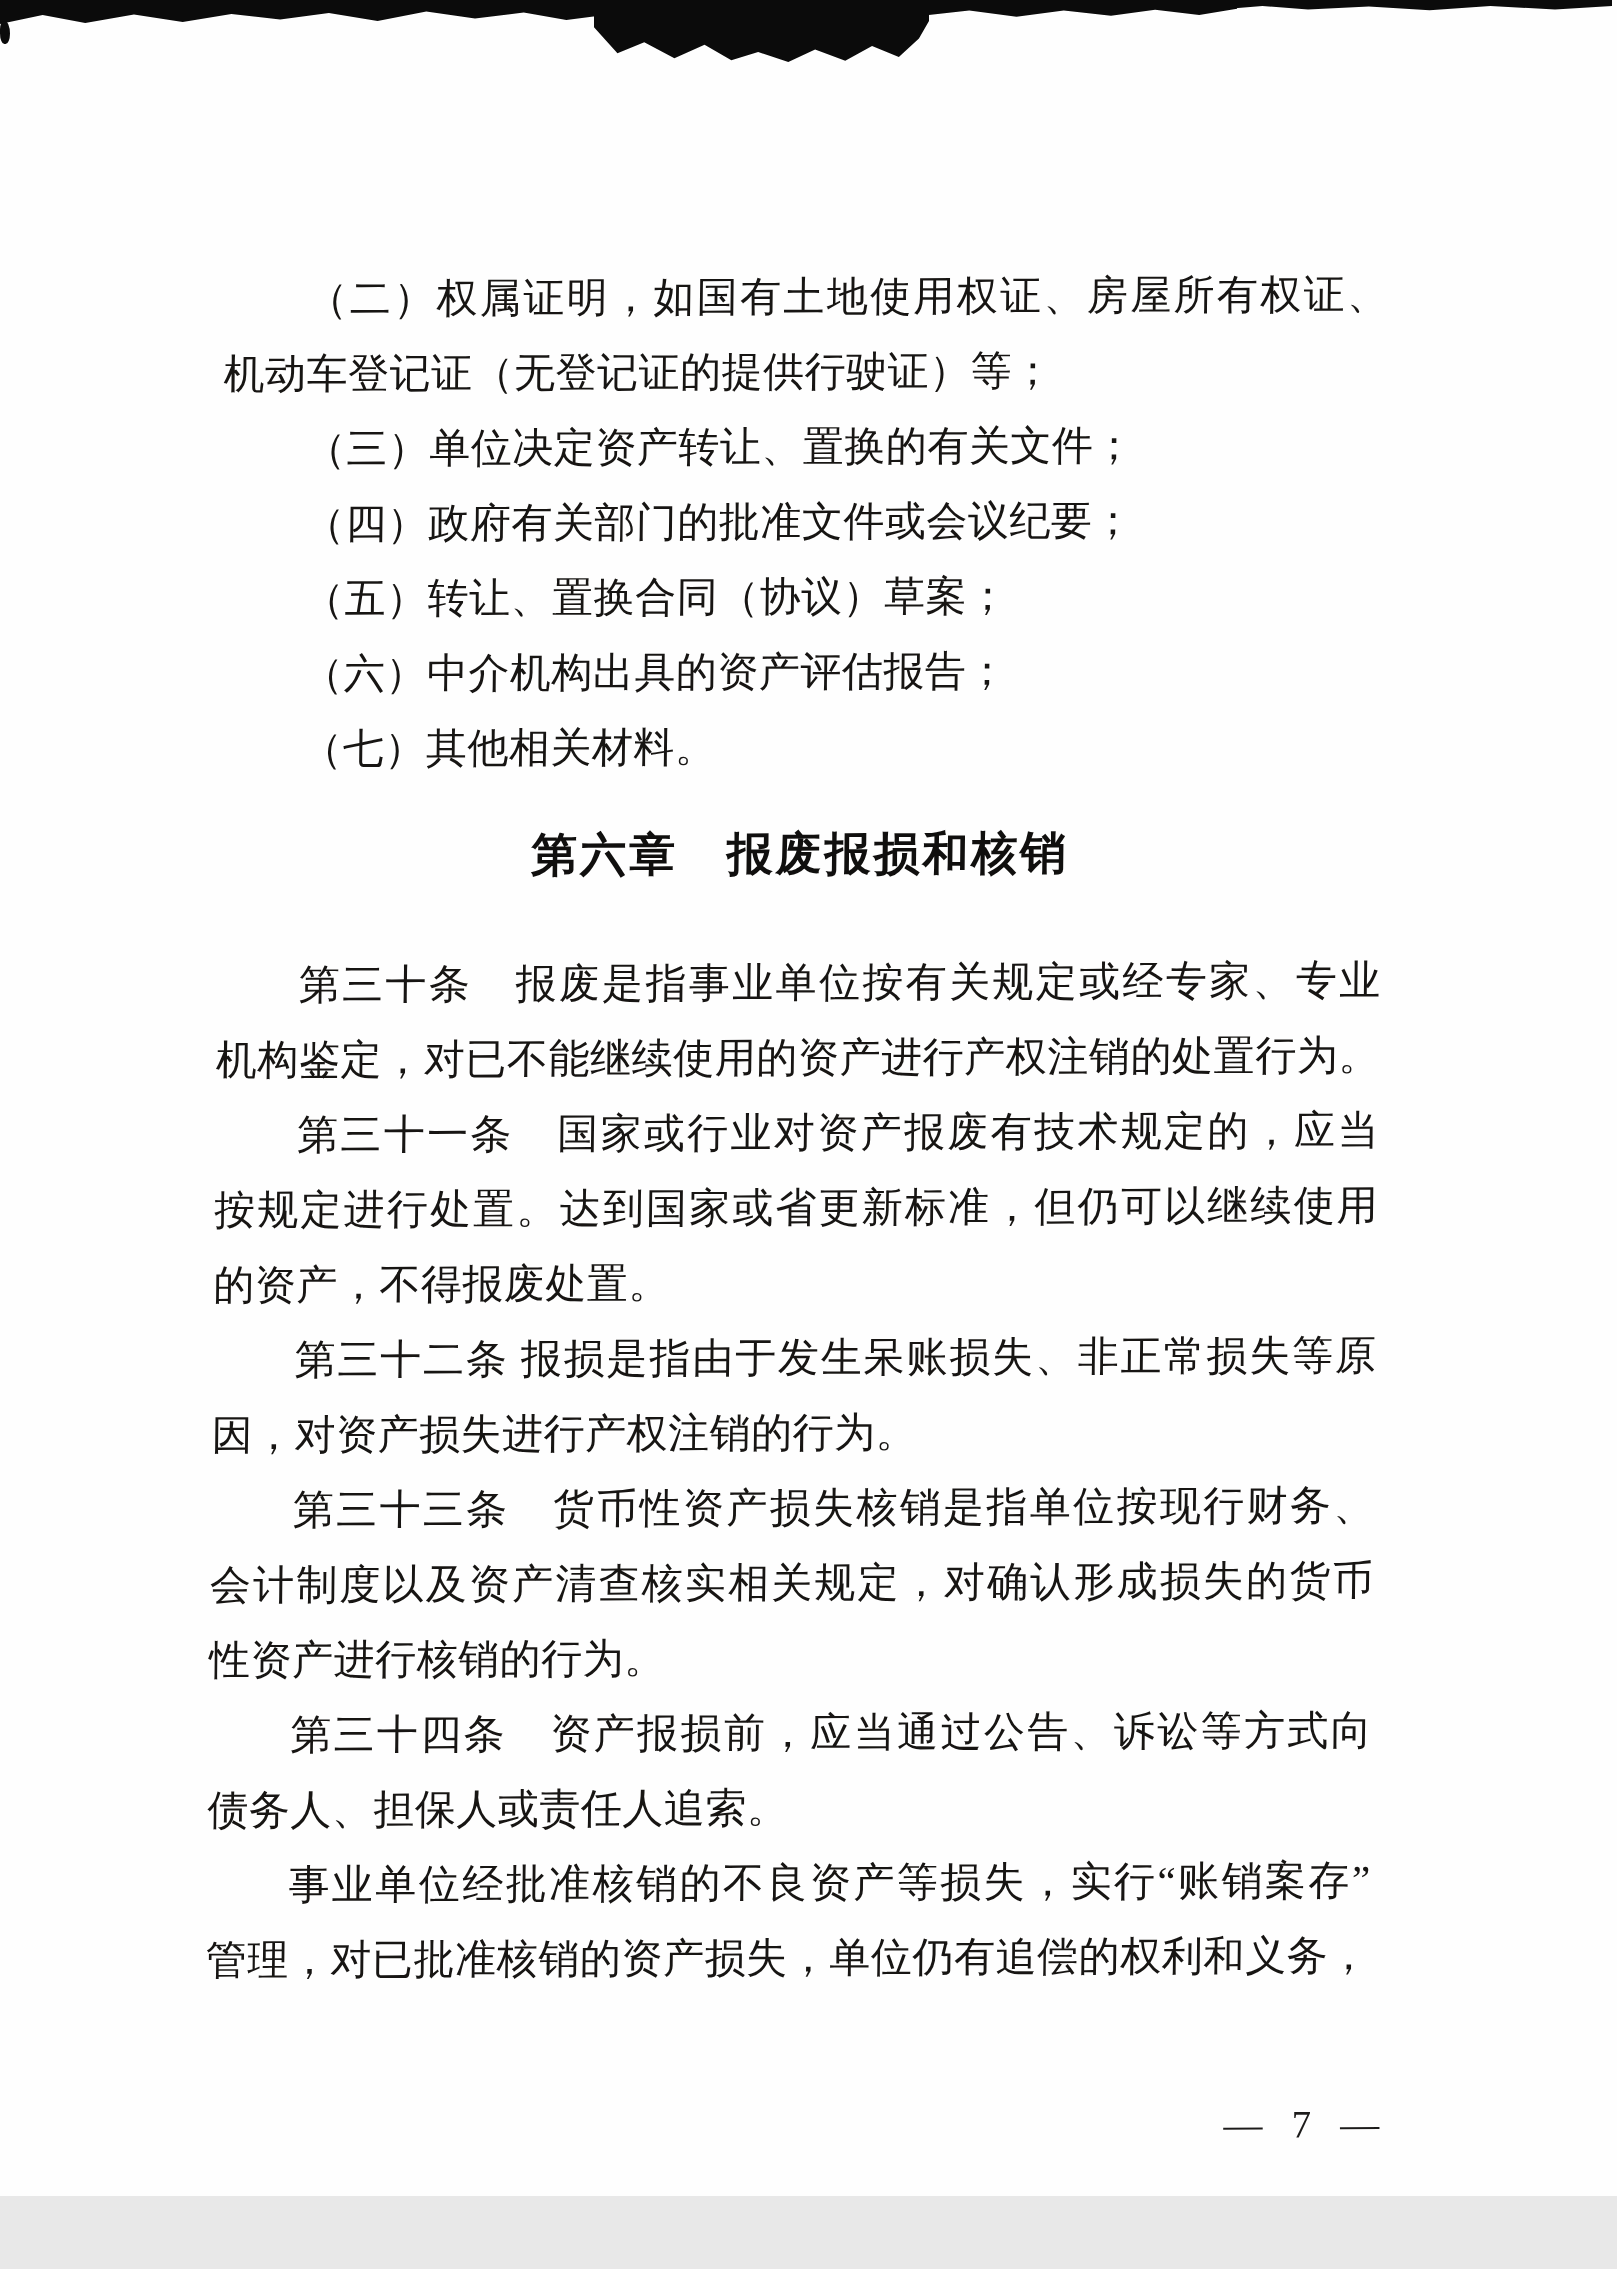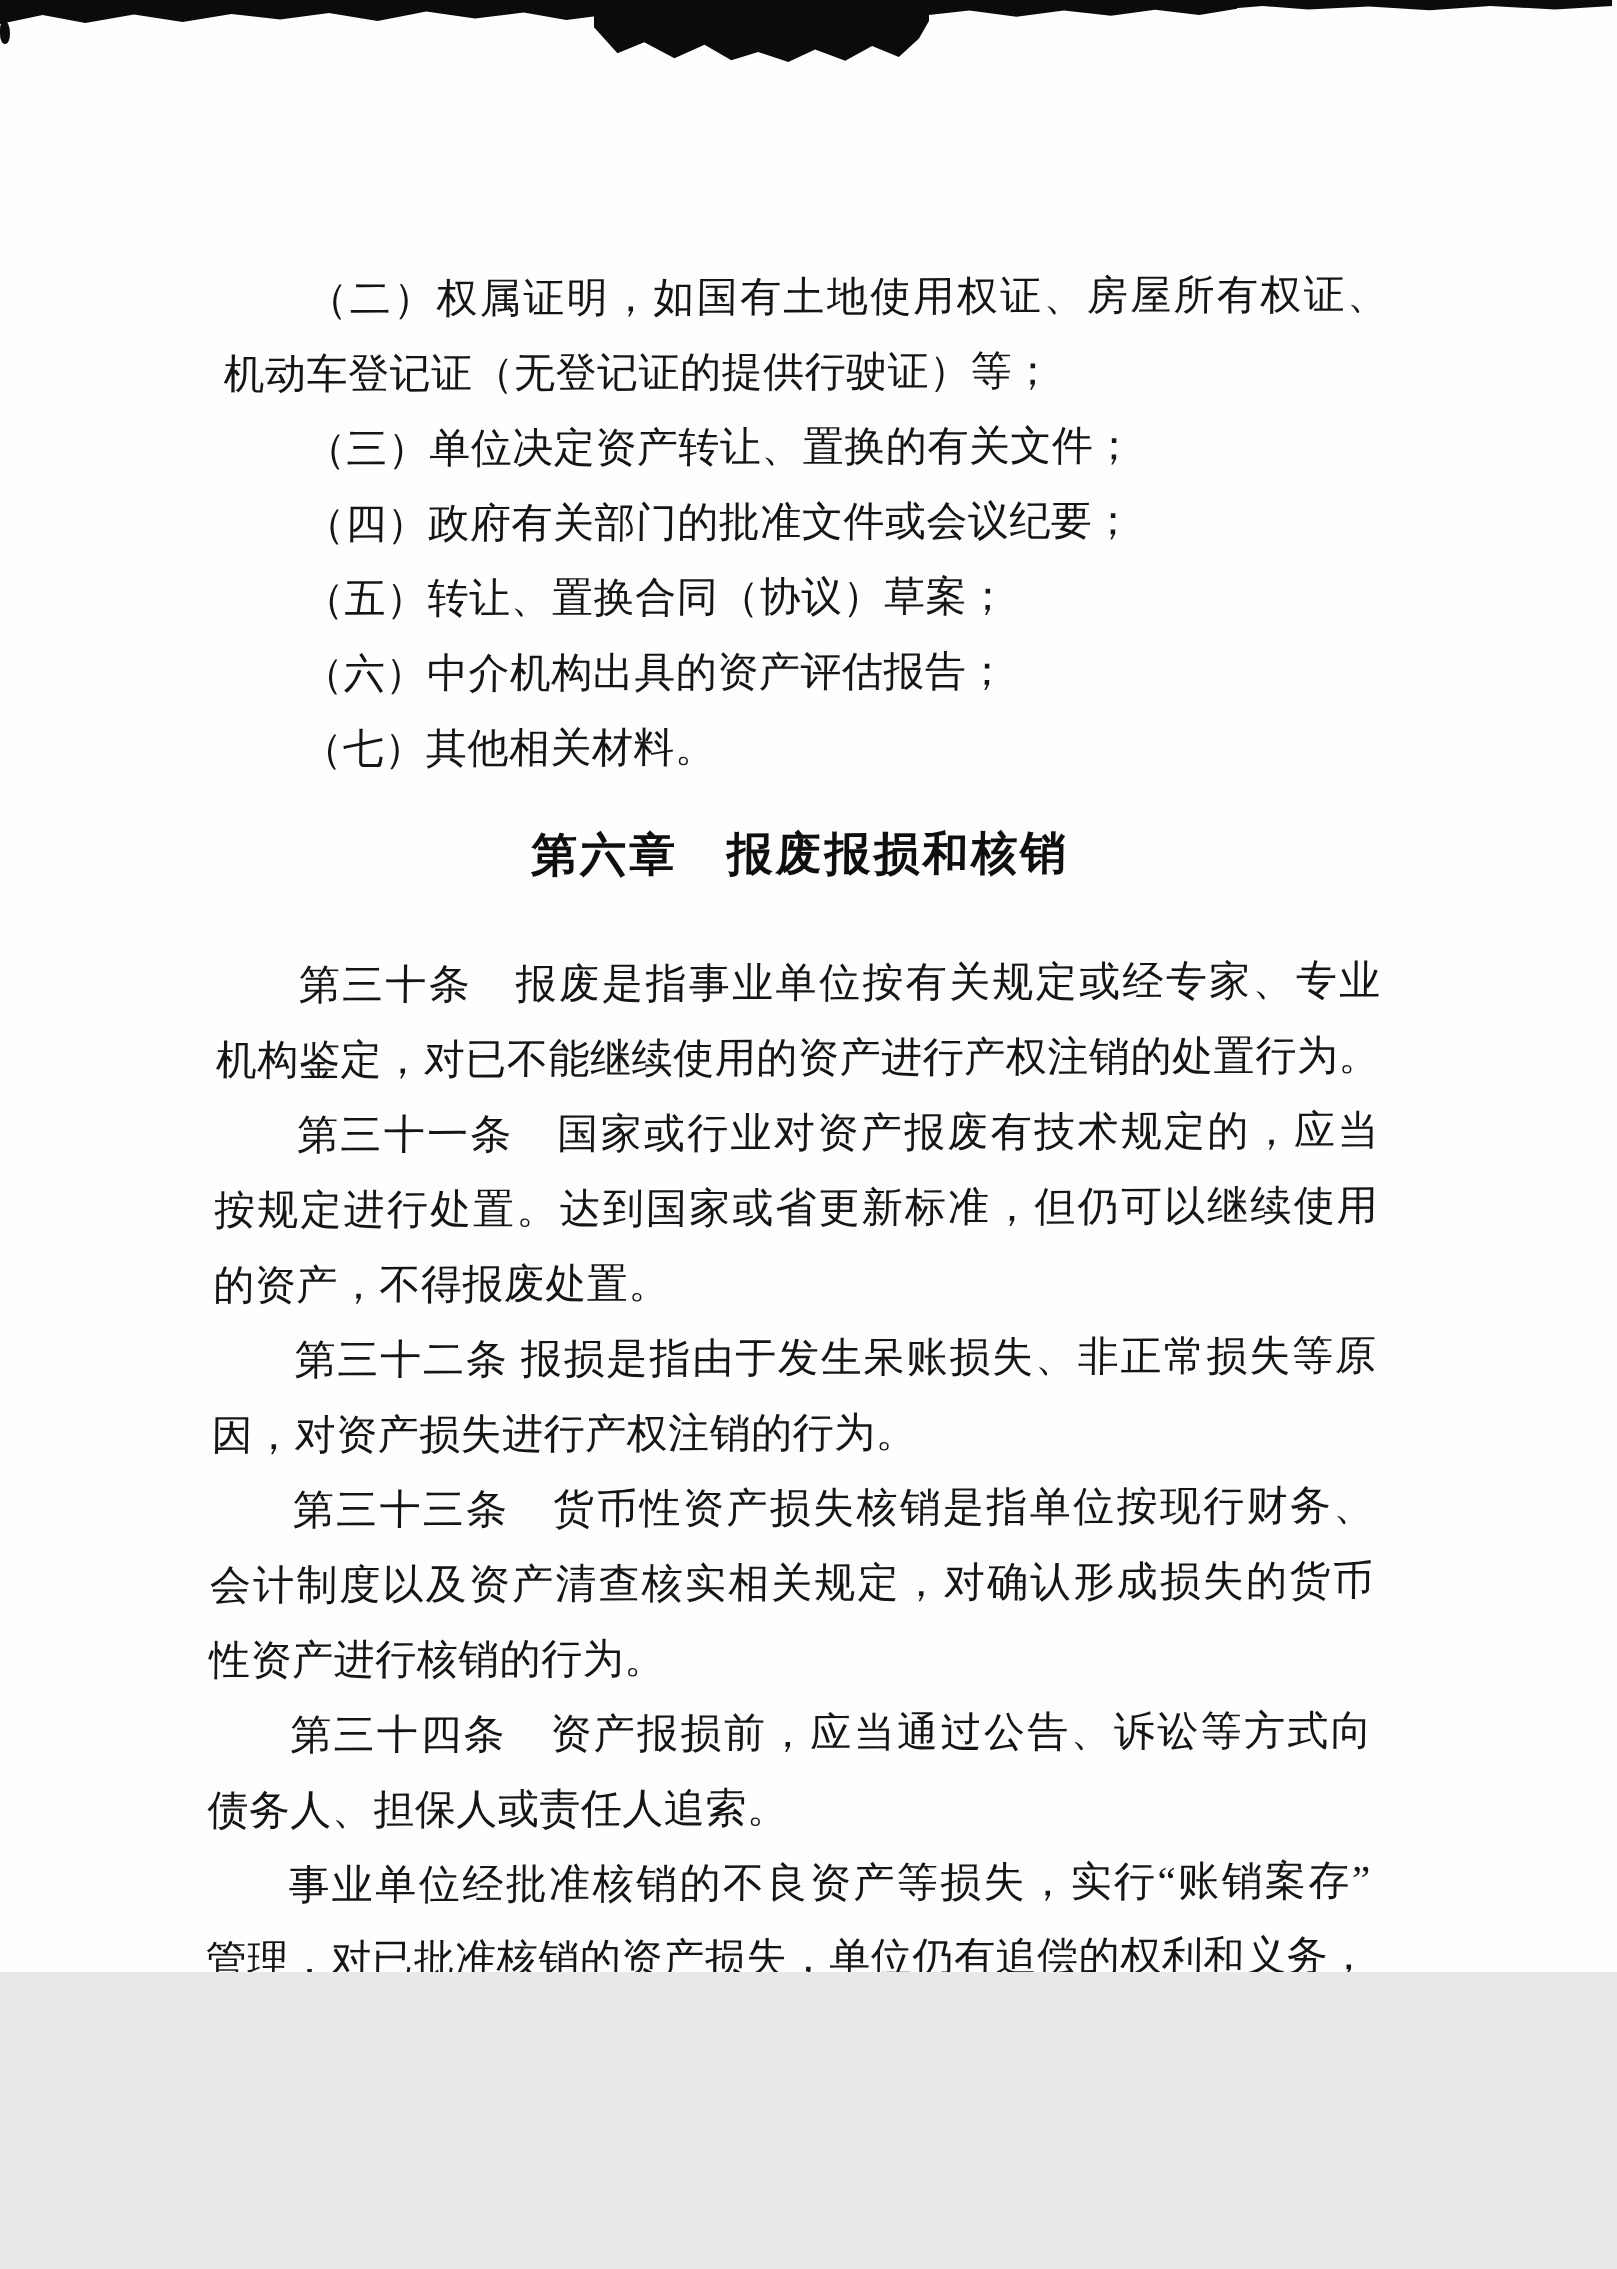--- a/index.html
+++ b/index.html
@@ -3,21 +3,21 @@
 <meta charset="utf-8">
 <style>
   html, body {
     margin: 0;
     padding: 0;
     background: #e8e8e8;
   }
   .page {
     position: relative;
     width: 1618px;
-    height: 1972px;
+    height: 2196px;
     background: #fefefe;
     overflow: hidden;
     font-family: "Liberation Serif", "DejaVu Serif", serif;
   }
   
   .artifact { position: absolute; left: 0; top: 0; width: 1618px; height: 78px; }
   .artifact span { position: absolute; background: #0b0b0b; display: block; }
   .art-left {
     left: 0; top: 0; width: 609px; height: 25px;
     clip-path: polygon(0 0, 100% 0, 100% 58%, 93% 80%, 86% 50%, 78% 74%, 70% 46%, 62% 84%,

